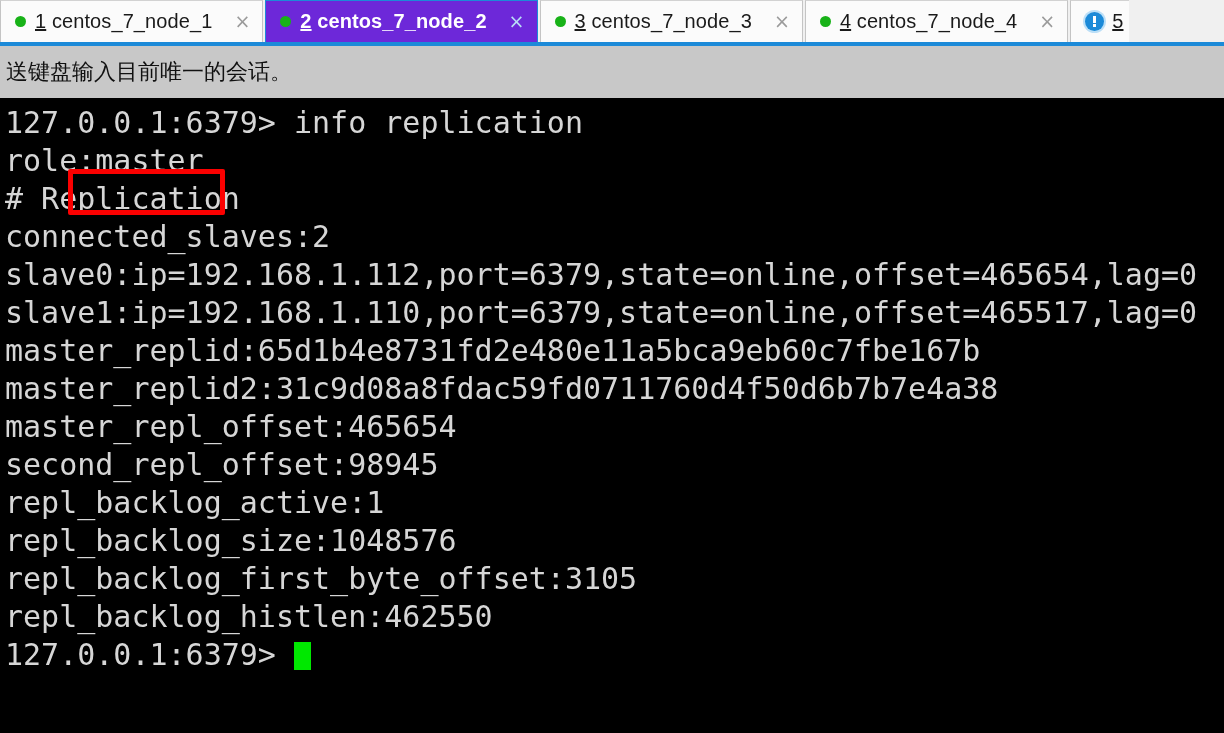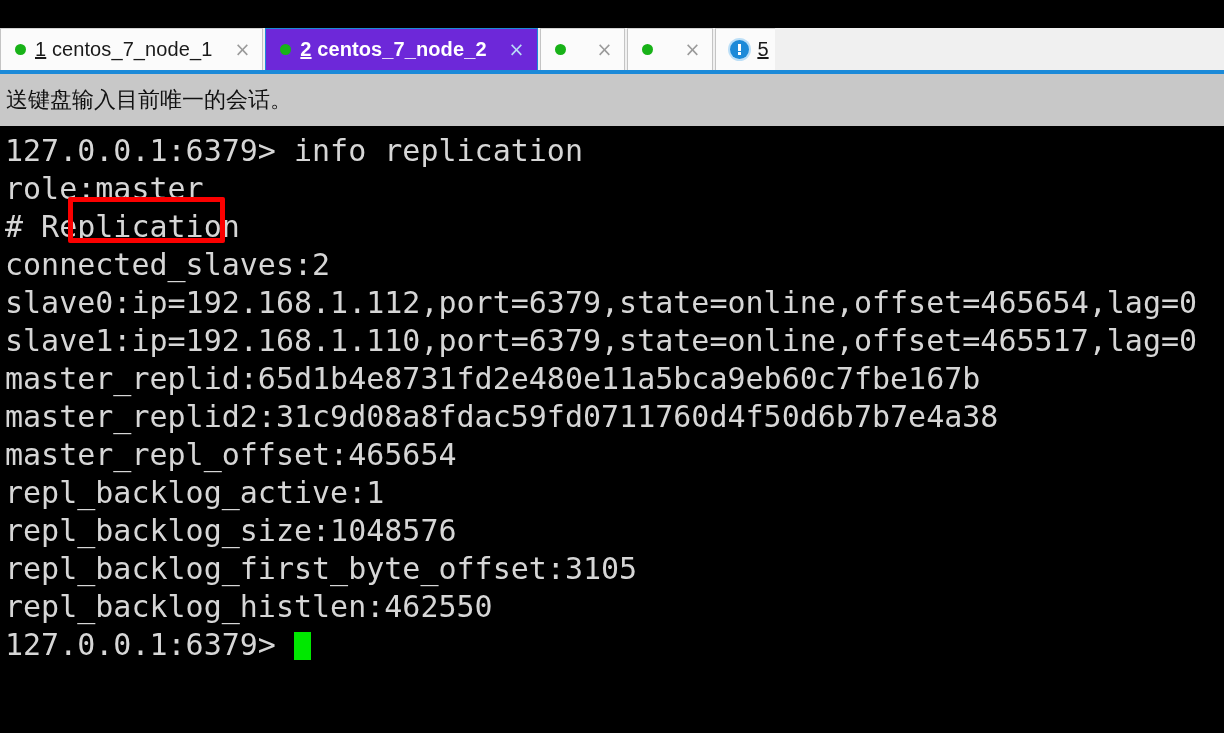--- a/index.html
+++ b/index.html
@@ -19,21 +19,20 @@
   
   #tab-bar {
     position: relative;
     height: 46px;
     background: #f0f0f0;
     display: flex;
     align-items: center;
     box-sizing: border-box;
     border-bottom: 4px solid #1c8ad8;
     overflow: hidden;
-    margin-top: 28px;
   }
   .tab {
     position: relative;
     display: flex;
     align-items: center;
     box-sizing: border-box;
     height: 42px;
     flex: 0 0 auto;
     padding: 0 6px 0 14px;
     background: #fbfbfb;
@@ -179,25 +178,31 @@
   <div class="tab active">
     <span class="tab-status-dot"></span>
     <span class="tab-label">
       <span class="tab-index">2</span><span> centos_7_node_2</span>
     </span>
     <span class="tab-close">×</span>
   </div>
 
   <div class="tab">
     <span class="tab-status-dot"></span>
+    <span class="tab-label">
+      <span class="tab-index">3</span><span> centos_7_node_3</span>
+    </span>
     <span class="tab-close">×</span>
   </div>
 
   <div class="tab">
     <span class="tab-status-dot"></span>
+    <span class="tab-label">
+      <span class="tab-index">4</span><span> centos_7_node_4</span>
+    </span>
     <span class="tab-close">×</span>
   </div>
 
   <div class="tab partial">
     <span class="tab-alert-icon"></span>
     <span class="tab-label">
       <span class="tab-index">5</span><span></span>
     </span>
   </div>
 
@@ -211,20 +216,21 @@
 
   <div class="term-line">127.0.0.1:6379&gt; info replication</div>
   <div class="term-line">role:master</div>
   <div class="term-line"># Replication</div>
   <div class="term-line">connected_slaves:2</div>
   <div class="term-line">slave0:ip=192.168.1.112,port=6379,state=online,offset=465654,lag=0</div>
   <div class="term-line">slave1:ip=192.168.1.110,port=6379,state=online,offset=465517,lag=0</div>
   <div class="term-line">master_replid:65d1b4e8731fd2e480e11a5bca9eb60c7fbe167b</div>
   <div class="term-line">master_replid2:31c9d08a8fdac59fd0711760d4f50d6b7b7e4a38</div>
   <div class="term-line">master_repl_offset:465654</div>
+  <div class="term-line">second_repl_offset:98945</div>
   <div class="term-line">repl_backlog_active:1</div>
   <div class="term-line">repl_backlog_size:1048576</div>
   <div class="term-line">repl_backlog_first_byte_offset:3105</div>
   <div class="term-line">repl_backlog_histlen:462550</div>
 
   <div class="term-line"><span>127.0.0.1:6379&gt; </span><span class="cursor-block"></span></div>
 
   <div id="annotation-box"></div>
 </div>
 

